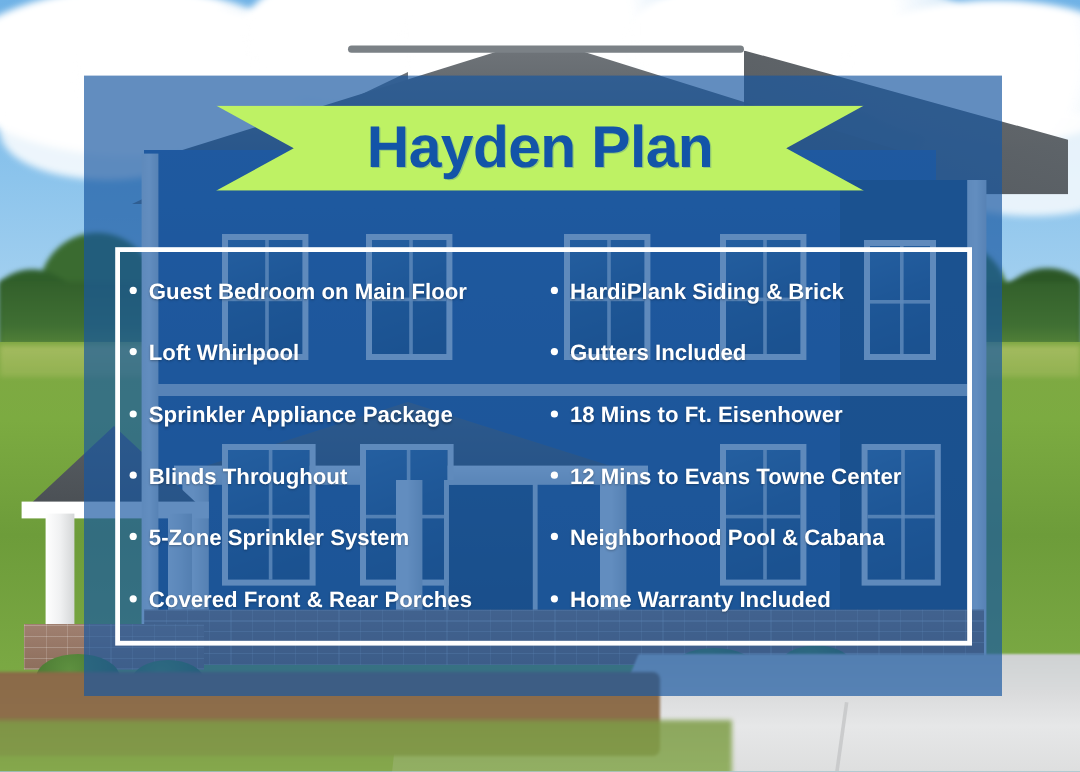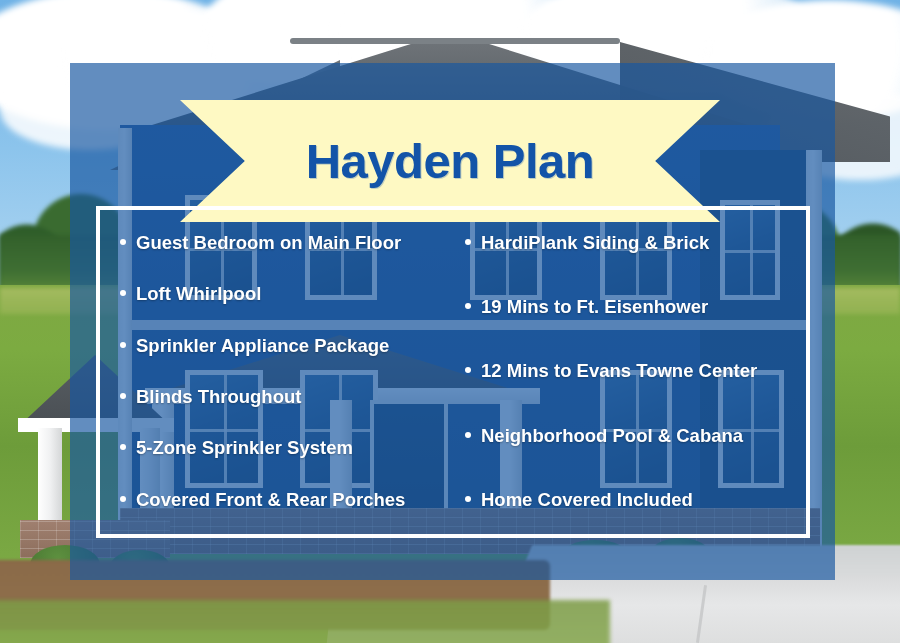--- a/index.html
+++ b/index.html
@@ -232,22 +232,22 @@
   .s4{left:650px;top:538px;width:60px;height:32px;}
 
   
   .overlay{
     position:absolute;
     left:70px;top:63px;width:765px;height:517px;
     background:rgba(23,87,160,0.68);
   }
   .ribbon-inner{
     position:absolute;
-    left:180px;top:100px;width:540px;height:122px;
-    background:#fef9c3;
+    left:180px;top:88px;width:540px;height:71px;
+    background:#bef264;
     clip-path:polygon(
       0 0, 100% 0,
       88% 50%, 100% 100%,
       0 100%, 12% 50%
     );
     display:flex;align-items:center;justify-content:center;
   }
   .plan-title{
     color:#1354a8;
     font-size:49px;
@@ -267,21 +267,21 @@
     display:flex;
   }
   .col-list{
     flex:1;
     display:flex;
     flex-direction:column;
     justify-content:space-between;
     padding:22px 0 24px 0;
     box-sizing:border-box;
   }
-  .col-left{padding-left:20px;}
+  .col-left{padding-left:8px;}
   .col-right{padding-left:4px;}
   .feature{
     display:flex;
     align-items:baseline;
     color:#ffffff;
     font-size:18.5px;
     font-weight:bold;
     line-height:1.15;
     text-shadow:0 1px 2px rgba(0,0,0,.30);
     white-space:nowrap;
@@ -437,31 +437,35 @@
       </div>
     </div>
 
     <div class="col-list col-right">
       <div class="feature">
         <span class="bullet"></span>
         <span>HardiPlank Siding &amp; Brick</span>
       </div>
       <div class="feature">
         <span class="bullet"></span>
-        <span>19 Mins to Ft. Eisenhower</span>
+        <span>Gutters Included</span>
+      </div>
+      <div class="feature">
+        <span class="bullet"></span>
+        <span>18 Mins to Ft. Eisenhower</span>
       </div>
       <div class="feature">
         <span class="bullet"></span>
         <span>12 Mins to Evans Towne Center</span>
       </div>
       <div class="feature">
         <span class="bullet"></span>
         <span>Neighborhood Pool &amp; Cabana</span>
       </div>
       <div class="feature">
         <span class="bullet"></span>
-        <span>Home Covered Included</span>
+        <span>Home Warranty Included</span>
       </div>
     </div>
 
   </div>
 
 </div>
 
 </body></html>

